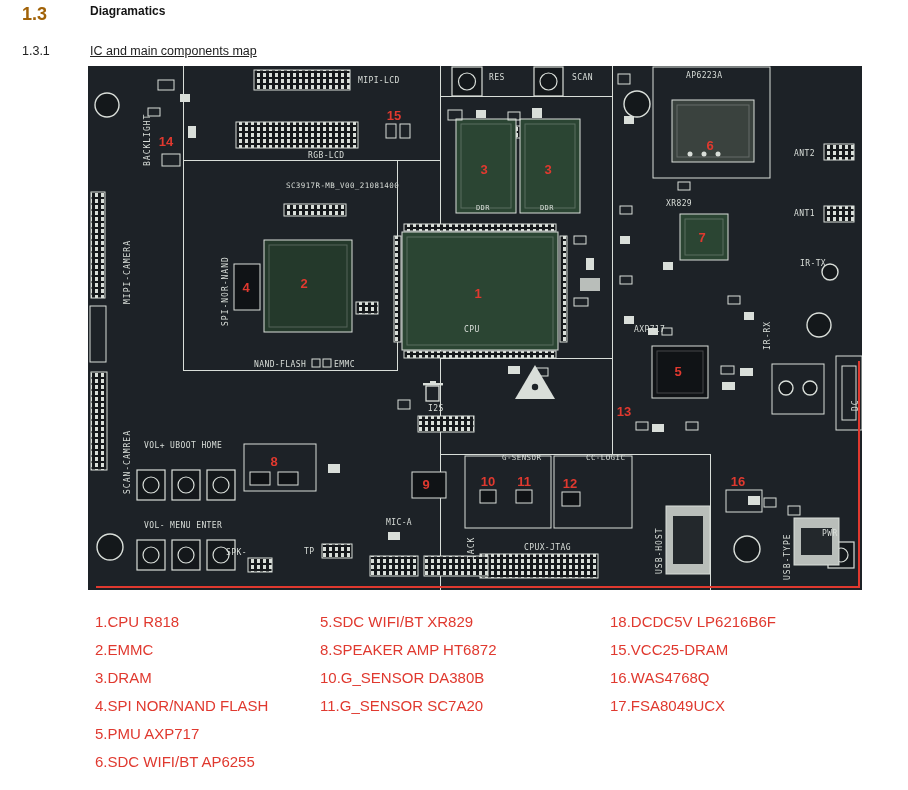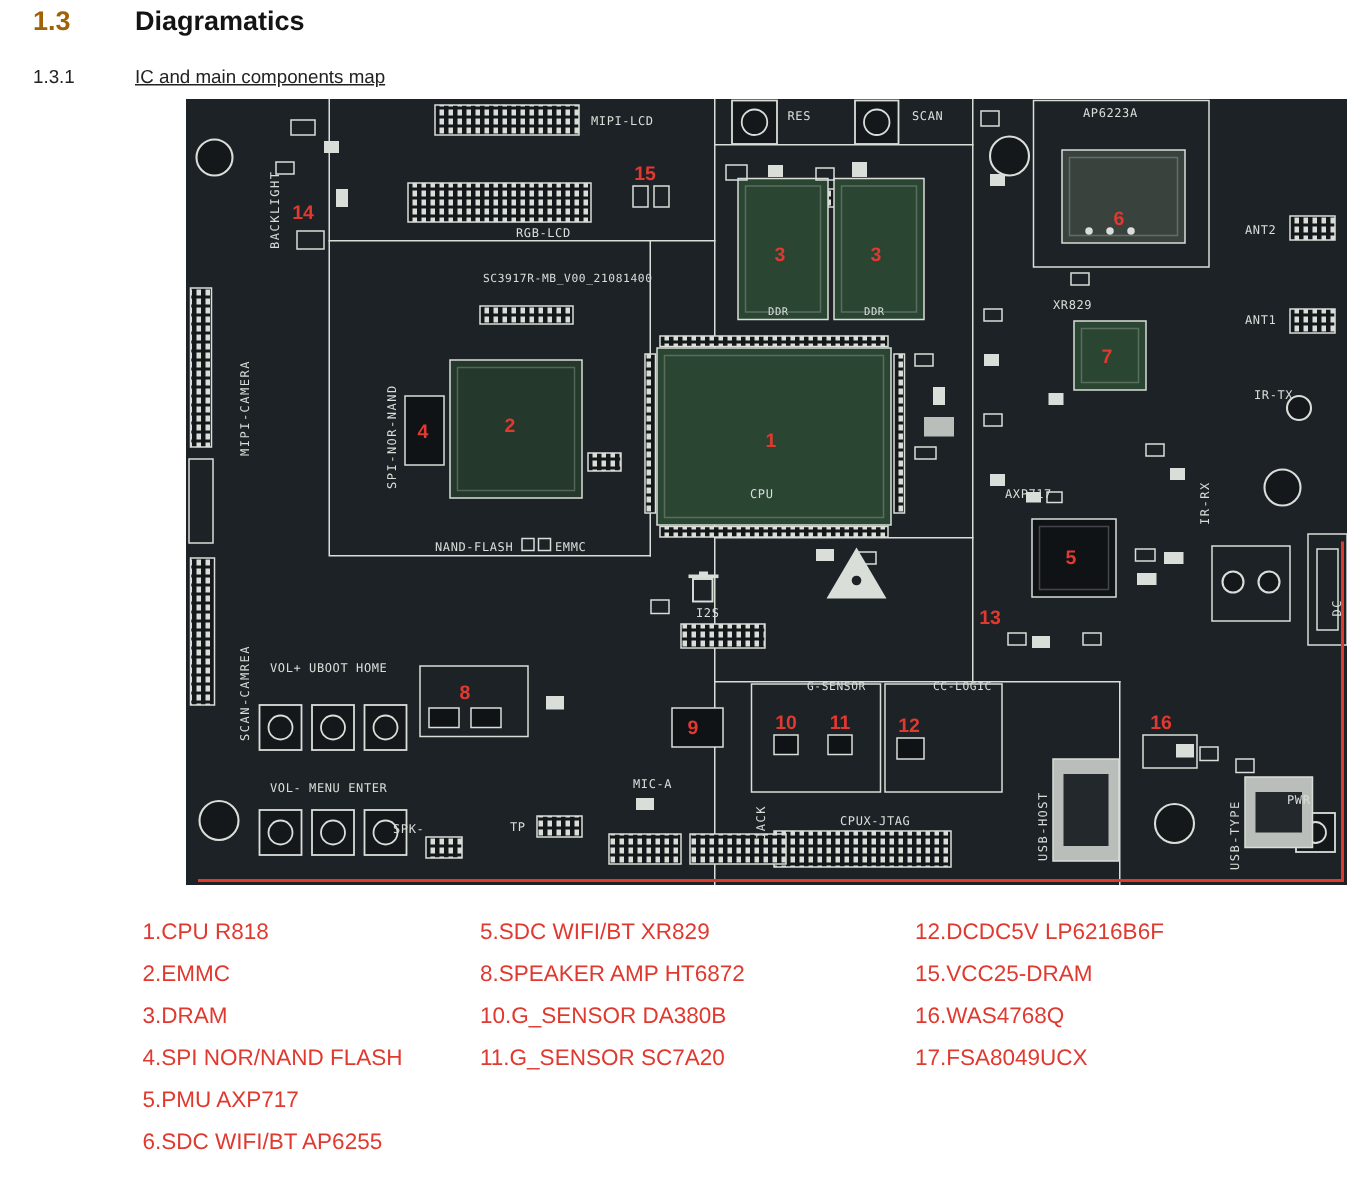--- a/index.html
+++ b/index.html
@@ -1,21 +1,21 @@
 <!DOCTYPE html>
 <html><head>
 <meta charset="utf-8">
 <style>
   html,body{margin:0;padding:0;background:#ffffff;}
   body{width:908px;height:790px;position:relative;font-family:"Liberation Sans",sans-serif;overflow:hidden;}
   .sec-num{position:absolute;left:22px;top:4px;font-size:18px;font-weight:bold;color:#a16207;}
-  .sec-title{position:absolute;left:90px;top:4px;font-size:18px;font-weight:bold;color:#141414;}
+  .sec-title{position:absolute;left:90px;top:4px;font-size:12px;font-weight:bold;color:#141414;}
   .sub-num{position:absolute;left:22px;top:44px;font-size:12.5px;color:#222;}
   .sub-title{position:absolute;left:90px;top:44px;font-size:12.5px;color:#222;text-decoration:underline;}
-  .board{position:absolute;left:88px;top:66px;width:774px;height:524px;margin-left:36px;}
+  .board{position:absolute;left:88px;top:66px;width:774px;height:524px;}
   .board svg{position:absolute;left:0;top:0;}
   .legend{position:absolute;left:0;top:608px;width:908px;font-size:15px;}
   .legend-col{position:absolute;top:0;white-space:nowrap;}
   .col1{left:95px;}
   .col2{left:320px;}
   .col3{left:610px;}
   .legend-item{height:28px;line-height:28px;}
 </style>
 </head>
 <body>
@@ -247,18 +247,18 @@
       <div class="legend-item">5.PMU AXP717</div>
       <div class="legend-item">6.SDC WIFI/BT AP6255</div>
     </div>
   <div class="legend-col col2">
       <div class="legend-item">5.SDC WIFI/BT XR829</div>
       <div class="legend-item">8.SPEAKER AMP HT6872</div>
       <div class="legend-item">10.G_SENSOR DA380B</div>
       <div class="legend-item">11.G_SENSOR SC7A20</div>
     </div>
   <div class="legend-col col3">
-      <div class="legend-item">12.DCDC5V LP6216B6F</div>
+      <div class="legend-item">18.DCDC5V LP6216B6F</div>
       <div class="legend-item">15.VCC25-DRAM</div>
       <div class="legend-item">16.WAS4768Q</div>
       <div class="legend-item">17.FSA8049UCX</div>
     </div>
 </div>
 
 </body></html>

